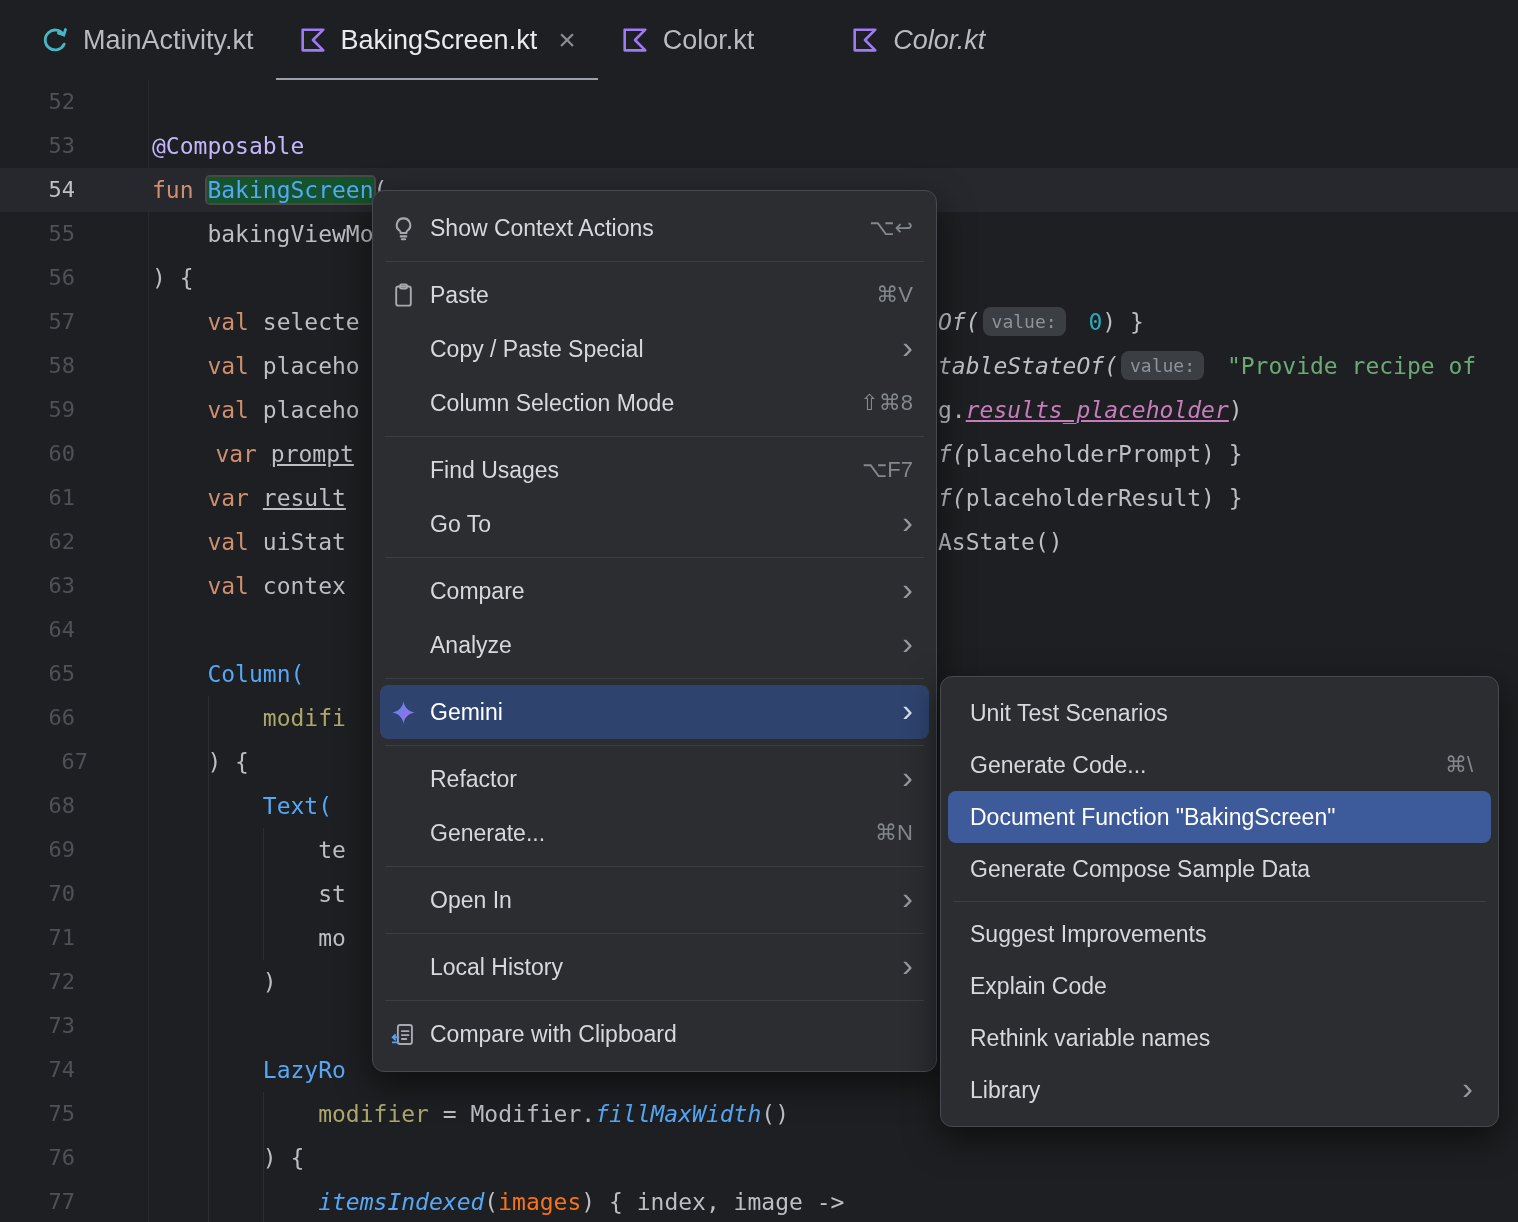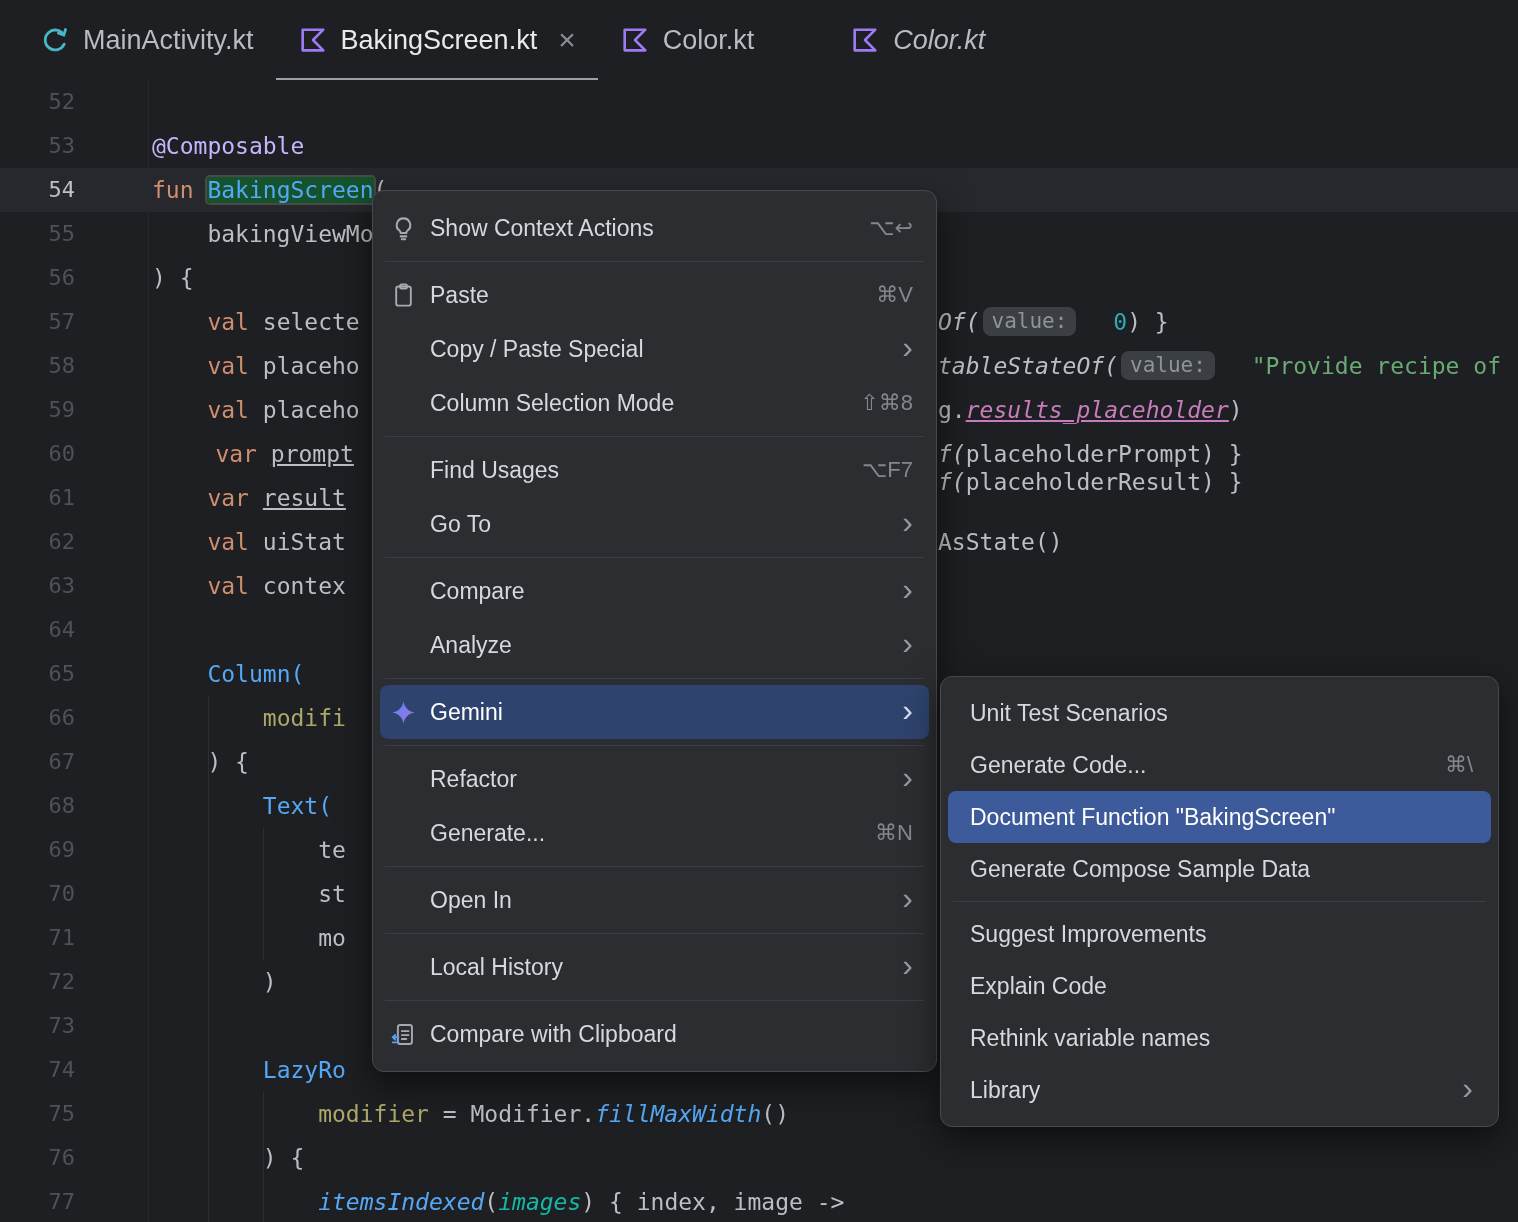--- a/index.html
+++ b/index.html
@@ -27,27 +27,27 @@
         color:#4e5157;font-size:22px;}
   .gnum.cur{color:#bcc0c7;}
   .cline{position:absolute;height:44px;line-height:44px;white-space:pre;}
   .seg.kw{color:#cf8e6d;}
   .seg.ann{color:#c4b5fd;}
   .seg.fn{color:#56a8f5;}
   .seg.fnit{color:#56a8f5;font-style:italic;}
   .seg.itw{font-style:italic;}
   .seg.num{color:#2aacb8;}
   .seg.str{color:#6aab73;}
-  .seg.prop{color:#14b8a6;font-style:italic;}
+  .seg.prop{color:#f97316;}
   .seg.propu{color:#c77dbb;font-style:italic;text-decoration:underline;}
   .seg.undw{text-decoration:underline;}
   .seg.namedarg{color:#aca86a;}
   .seg.hl{background:#14532d;border-radius:3px;box-shadow:0 0 0 2px #4a4a42;}
-  .seg.badge{display:inline-block;background:#3b3e43;color:#8f939a;font-size:21px;line-height:29px;
-             padding:0 9px;border-radius:8px;margin:0 23px 0 3px;vertical-align:2px;}
+  .seg.badge{display:inline-block;background:#3b3e43;color:#8f939a;font-size:18px;line-height:29px;
+             padding:0 9px;border-radius:8px;margin:0 9px 0 3px;vertical-align:2px;}
   .iguide{position:absolute;width:1px;background:rgba(255,255,255,0.07);}
 
   
   .menu{position:absolute;background:#2b2d30;border:1px solid #474950;border-radius:12px;
         box-shadow:0 12px 34px rgba(0,0,0,0.55);padding:10px 0;font-size:23px;color:#d6d8dd;}
   #ctx{left:372px;top:190px;width:563px;z-index:10;}
   #sub{left:940px;top:676px;width:557px;z-index:11;}
   .mi{display:flex;align-items:center;height:54px;margin:0 7px;padding:0 16px 0 10px;border-radius:8px;}
   #sub .mi{height:52px;padding:0 18px 0 22px;}
   .mi.sel{background:#2e436e;color:#ffffff;}
@@ -123,32 +123,32 @@
       <div class="cline" style="top: 264px; left: 152px;"><span class="seg">    </span><span class="seg kw">val</span><span class="seg"> placeho</span></div>
       <div class="cline" style="top: 264px; left: 938px;"><span class="seg itw">tableStateOf(</span><span class="seg badge">value:</span><span class="seg"> </span><span class="seg str">"Provide recipe of</span></div>
       <div class="gnum" style="top: 308px;">59</div>
       <div class="cline" style="top: 308px; left: 152px;"><span class="seg">    </span><span class="seg kw">val</span><span class="seg"> placeho</span></div>
       <div class="cline" style="top: 308px; left: 938px;"><span class="seg">g.</span><span class="seg propu">results_placeholder</span><span class="seg">)</span></div>
       <div class="gnum" style="top: 352px;">60</div>
       <div class="cline" style="top: 352px; left: 160px;"><span class="seg">    </span><span class="seg kw">var</span><span class="seg"> </span><span class="seg undw">prompt</span></div>
       <div class="cline" style="top: 352px; left: 938px;"><span class="seg itw">f(</span><span class="seg">placeholderPrompt) }</span></div>
       <div class="gnum" style="top: 396px;">61</div>
       <div class="cline" style="top: 396px; left: 152px;"><span class="seg">    </span><span class="seg kw">var</span><span class="seg"> </span><span class="seg undw">result</span></div>
-      <div class="cline" style="top: 380px; left: 938px;"><span class="seg itw">f(</span><span class="seg">placeholderResult) }</span></div>
+      <div class="cline" style="top: 396px; left: 938px;"><span class="seg itw">f(</span><span class="seg">placeholderResult) }</span></div>
       <div class="gnum" style="top: 440px;">62</div>
       <div class="cline" style="top: 440px; left: 152px;"><span class="seg">    </span><span class="seg kw">val</span><span class="seg"> uiStat</span></div>
       <div class="cline" style="top: 440px; left: 938px;"><span class="seg">AsState()</span></div>
       <div class="gnum" style="top: 484px;">63</div>
       <div class="cline" style="top: 484px; left: 152px;"><span class="seg">    </span><span class="seg kw">val</span><span class="seg"> contex</span></div>
       <div class="gnum" style="top: 528px;">64</div>
       <div class="gnum" style="top: 572px;">65</div>
       <div class="cline" style="top: 572px; left: 152px;"><span class="seg">    </span><span class="seg fn">Column(</span></div>
       <div class="gnum" style="top: 616px;">66</div>
       <div class="cline" style="top: 616px; left: 152px;"><span class="seg">        </span><span class="seg namedarg">modifi</span></div>
-      <div class="gnum" style="top: 660px;">67</div>
+      <div class="gnum" style="top: 660px; padding-left: 13px;">67</div>
       <div class="cline" style="top: 660px; left: 152px;"><span class="seg">    ) {</span></div>
       <div class="gnum" style="top: 704px;">68</div>
       <div class="cline" style="top: 704px; left: 152px;"><span class="seg">        </span><span class="seg fn">Text(</span></div>
       <div class="gnum" style="top: 748px;">69</div>
       <div class="cline" style="top: 748px; left: 152px;"><span class="seg">            te</span></div>
       <div class="gnum" style="top: 792px;">70</div>
       <div class="cline" style="top: 792px; left: 152px;"><span class="seg">            st</span></div>
       <div class="gnum" style="top: 836px;">71</div>
       <div class="cline" style="top: 836px; left: 152px;"><span class="seg">            mo</span></div>
       <div class="gnum" style="top: 880px;">72</div>

